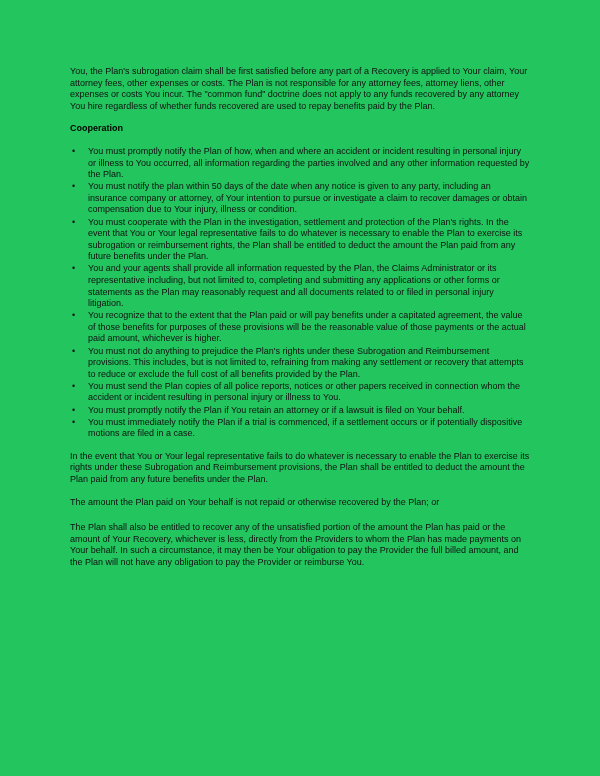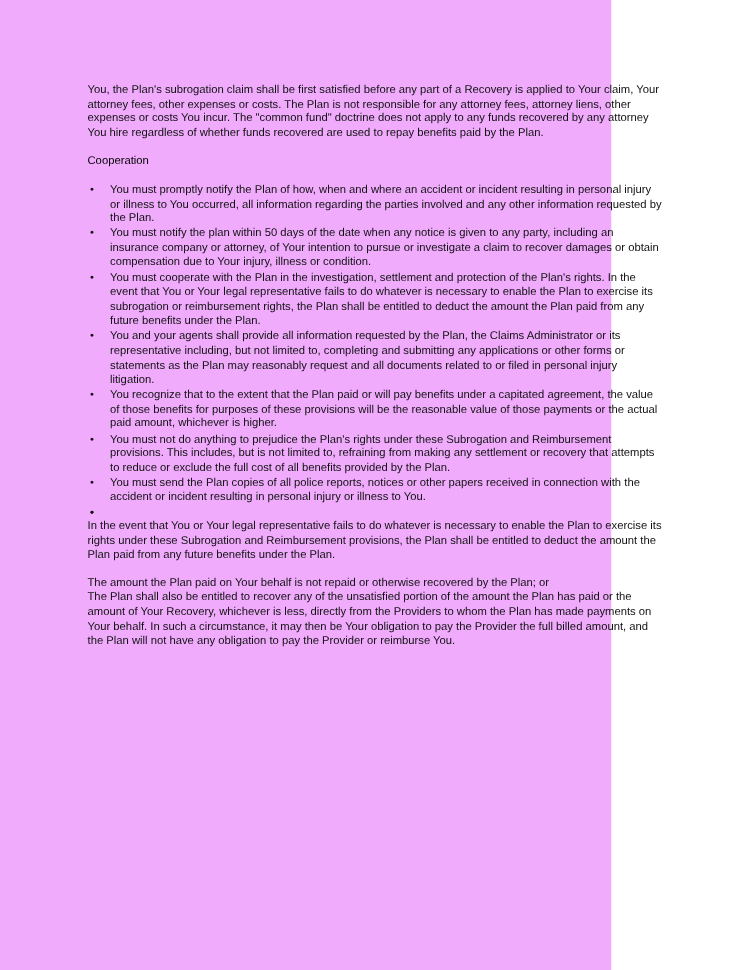--- a/index.html
+++ b/index.html
@@ -9,44 +9,44 @@
   }
   body {
     width: 600px;
     height: 776px;
     font-family: "Liberation Sans", sans-serif;
     color: #000000;
     -webkit-font-smoothing: antialiased;
   }
   .page {
     position: relative;
-    width: 489px;
+    width: 600px;
     height: 776px;
-    background: #f0abfc;
+    background: #22c55e;
     box-sizing: border-box;
     padding: 66px 70px 0 70px;
   }
   .content {
     width: 460px;
   }
   p.para {
     margin: 0 0 11px 0;
     font-size: 9px;
     line-height: 11.6px;
     text-align: left;
     color: #111111;
   }
   p.para.tight {
-    margin-bottom: 0;
+    margin-bottom: 14px;
   }
   h2.heading {
     margin: 0 0 11px 0;
     font-size: 9px;
     line-height: 11.6px;
-    font-weight: normal;
+    font-weight: bold;
     color: #000000;
   }
   ul.bullets {
     list-style: none;
     margin: 0 0 11px 0;
     padding: 0;
   }
   ul.bullets li {
     position: relative;
     padding-left: 18px;
@@ -108,27 +108,29 @@
       <li>
         <span class="bullet-dot">•</span>
         <span>You recognize that to the extent that the Plan paid or will pay benefits under a capitated agreement, the value of those benefits for purposes of these provisions will be the reasonable value of those payments or the actual paid amount, whichever is higher.</span>
       </li>
       <li>
         <span class="bullet-dot">•</span>
         <span>You must not do anything to prejudice the Plan's rights under these Subrogation and Reimbursement provisions. This includes, but is not limited to, refraining from making any settlement or recovery that attempts to reduce or exclude the full cost of all benefits provided by the Plan.</span>
       </li>
       <li>
         <span class="bullet-dot">•</span>
-        <span>You must send the Plan copies of all police reports, notices or other papers received in connection with the accident or incident resulting in personal injury or illness to You.</span>
+        <span>You must send the Plan copies of all police reports, notices or other papers received in connection whom the accident or incident resulting in personal injury or illness to You.</span>
       </li>
       <li>
         <span class="bullet-dot">•</span>
+        <span>You must promptly notify the Plan if You retain an attorney or if a lawsuit is filed on Your behalf.</span>
       </li>
       <li>
         <span class="bullet-dot">•</span>
+        <span>You must immediately notify the Plan if a trial is commenced, if a settlement occurs or if potentially dispositive motions are filed in a case.</span>
       </li>
     </ul>
 
     <p class="para">In the event that You or Your legal representative fails to do whatever is necessary to enable the Plan to exercise its rights under these Subrogation and Reimbursement provisions, the Plan shall be entitled to deduct the amount the Plan paid from any future benefits under the Plan.</p>
 
 
     <p class="para tight">The amount the Plan paid on Your behalf is not repaid or otherwise recovered by the Plan; or</p>
 
 
     <p class="para">The Plan shall also be entitled to recover any of the unsatisfied portion of the amount the Plan has paid or the amount of Your Recovery, whichever is less, directly from the Providers to whom the Plan has made payments on Your behalf. In such a circumstance, it may then be Your obligation to pay the Provider the full billed amount, and the Plan will not have any obligation to pay the Provider or reimburse You.</p>

